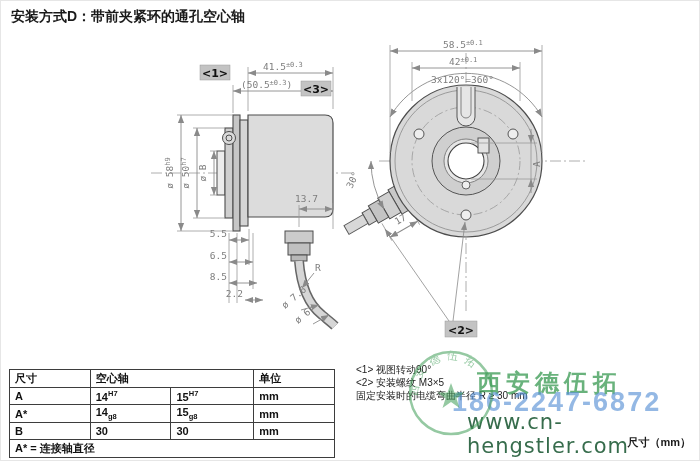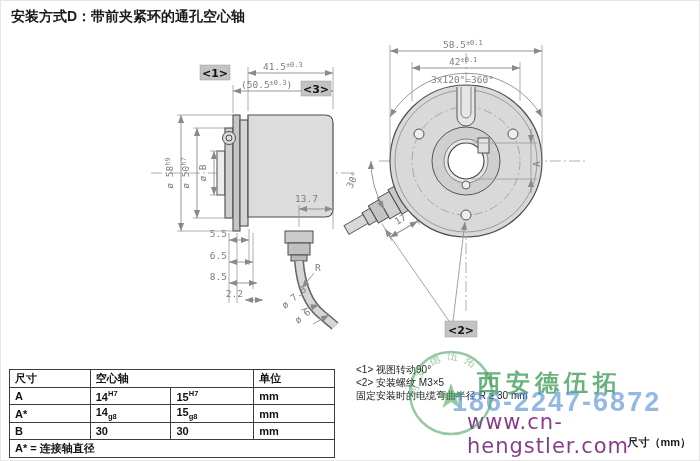--- a/index.html
+++ b/index.html
@@ -29,21 +29,21 @@
   .dimtable sup,.dimtable sub{font-size:7.5px;font-weight:bold;}
   
   .notes{position:absolute;left:355px;top:362px;width:340px;font-size:10px;color:#1c1c1c;line-height:13px;}
   .notes div{white-space:nowrap;}
   .unitnote{position:absolute;right:8px;top:434px;font-size:11px;color:#1a1a1a;font-weight:bold;}
   
   .wm-company{position:absolute;left:476px;top:366px;font-size:24px;font-weight:bold;
     letter-spacing:5px;opacity:.8;z-index:9;}
   .wm-phone{position:absolute;left:451px;top:386px;font-size:27px;font-weight:bold;
     letter-spacing:2px;opacity:.65;z-index:9;}
-  .wm-site{position:absolute;left:466px;top:409px;font-size:21px;color:#701a75;
+  .wm-site{position:absolute;left:466px;top:409px;font-size:21px;color:#14532d;
     letter-spacing:1px;opacity:.85;z-index:9;font-family:"DejaVu Sans",sans-serif;}
   .wm-seal{position:absolute;left:405px;top:347px;z-index:9;opacity:.55;}
   .drawing{position:absolute;left:0;top:0;z-index:1;}
   .overlay2{z-index:2;}
 </style>
 </head>
 <body>
 
 <div class="page">
 

